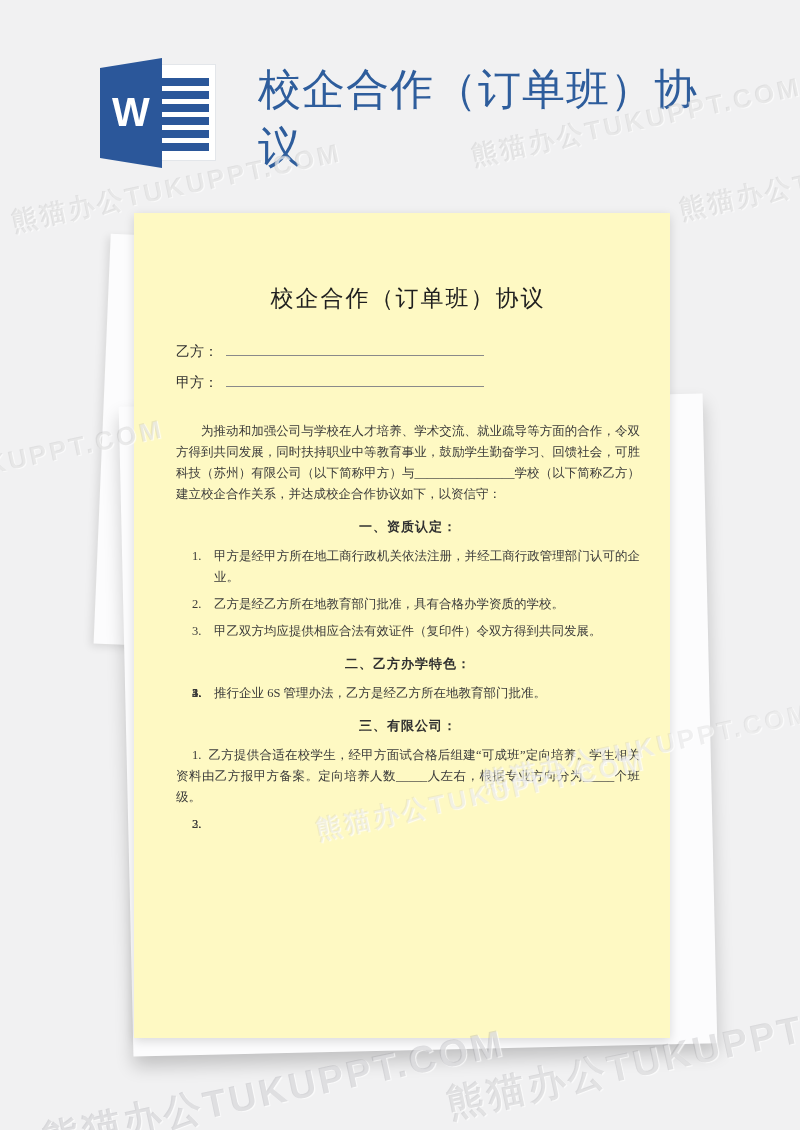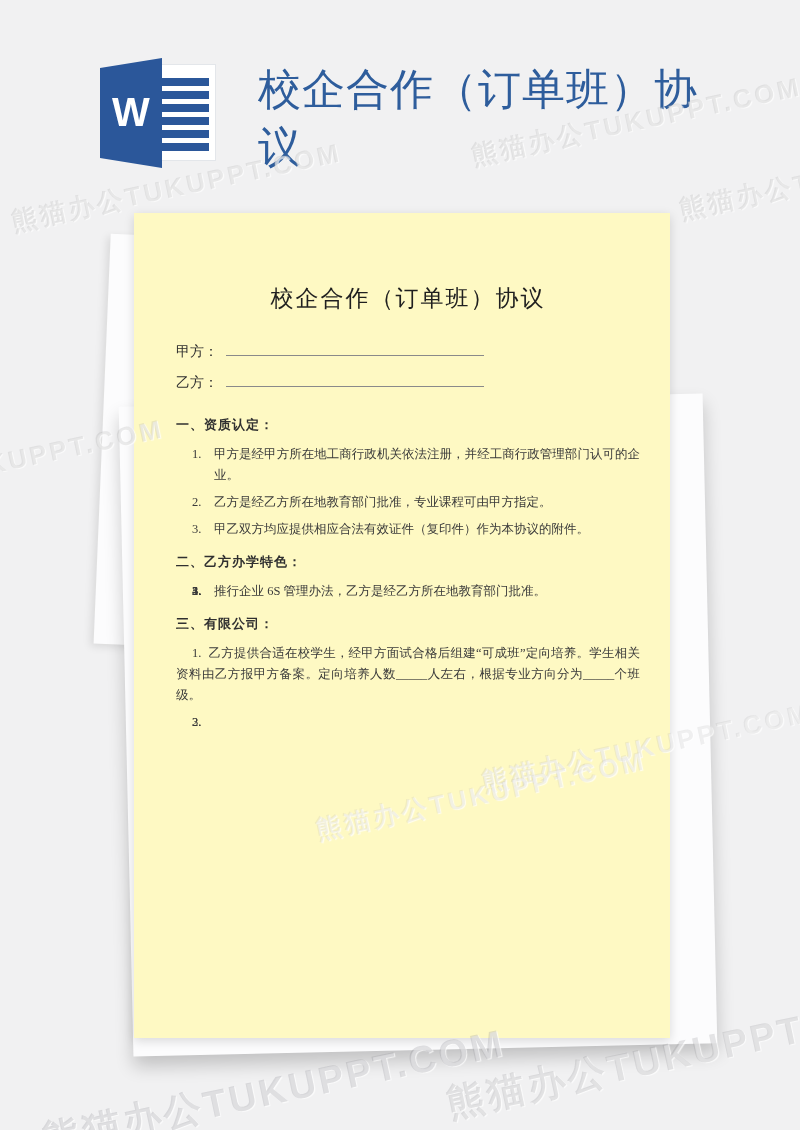--- a/index.html
+++ b/index.html
@@ -98,20 +98,21 @@
   }
   .intro{
     margin:18px 0 10px 0;
     text-indent:2em;
     text-align:justify;
   }
   .sec-heading{
     margin:11px 0 9px 0;
     font-size:13px;font-weight:700;color:#303030;
     letter-spacing:1px;
+    text-align:center;
   }
   .item{
     position:relative;
     margin:0 0 6px 0;
     padding-left:38px;
     text-align:justify;
   }
   .item .num{position:absolute;left:16px;top:0;}
   .item.nohang{padding-left:0;text-indent:16px;}
   .item.nohang .num{position:static;margin-right:7px;}
@@ -150,36 +151,37 @@
     </div>
   </div>
 
   <div class="page-back page-back-left"></div>
   <div class="page-back page-back-bottom"></div>
 
   <div class="page">
     <h1 class="doc-title">校企合作（订单班）协议</h1>
 
     <div class="party-row">
+      <span class="party-label">乙方：</span><span class="blank-line"></span>
+    </div>
+    <div class="party-row">
       <span class="party-label">甲方：</span><span class="blank-line"></span>
     </div>
-    <div class="party-row">
-      <span class="party-label">乙方：</span><span class="blank-line"></span>
-    </div>
-
+
+    <p class="intro">为推动和加强公司与学校在人才培养、学术交流、就业疏导等方面的合作，令双方得到共同发展，同时扶持职业中等教育事业，鼓励学生勤奋学习、回馈社会，可胜科技（苏州）有限公司（以下简称甲方）与________________学校（以下简称乙方）建立校企合作关系，并达成校企合作协议如下，以资信守：</p>
 
     <div class="sec-heading">一、资质认定：</div>
     <div class="item">
       <span class="num">1.</span><span>甲方是经甲方所在地工商行政机关依法注册，并经工商行政管理部门认可的企业。</span>
     </div>
     <div class="item">
-      <span class="num">2.</span><span>乙方是经乙方所在地教育部门批准，专业课程可由甲方指定。</span>
-    </div>
-    <div class="item">
-      <span class="num">3.</span><span>甲乙双方均应提供相应合法有效证件（复印件）作为本协议的附件。</span>
+      <span class="num">2.</span><span>乙方是经乙方所在地教育部门批准，具有合格办学资质的学校。</span>
+    </div>
+    <div class="item">
+      <span class="num">3.</span><span>甲乙双方均应提供相应合法有效证件（复印件）令双方得到共同发展。</span>
     </div>
 
     <div class="sec-heading">二、乙方办学特色：</div>
     <div class="item">
       <span class="num">1.</span>
     </div>
     <div class="item">
       <span class="num">2.</span>
     </div>
     <div class="item">

